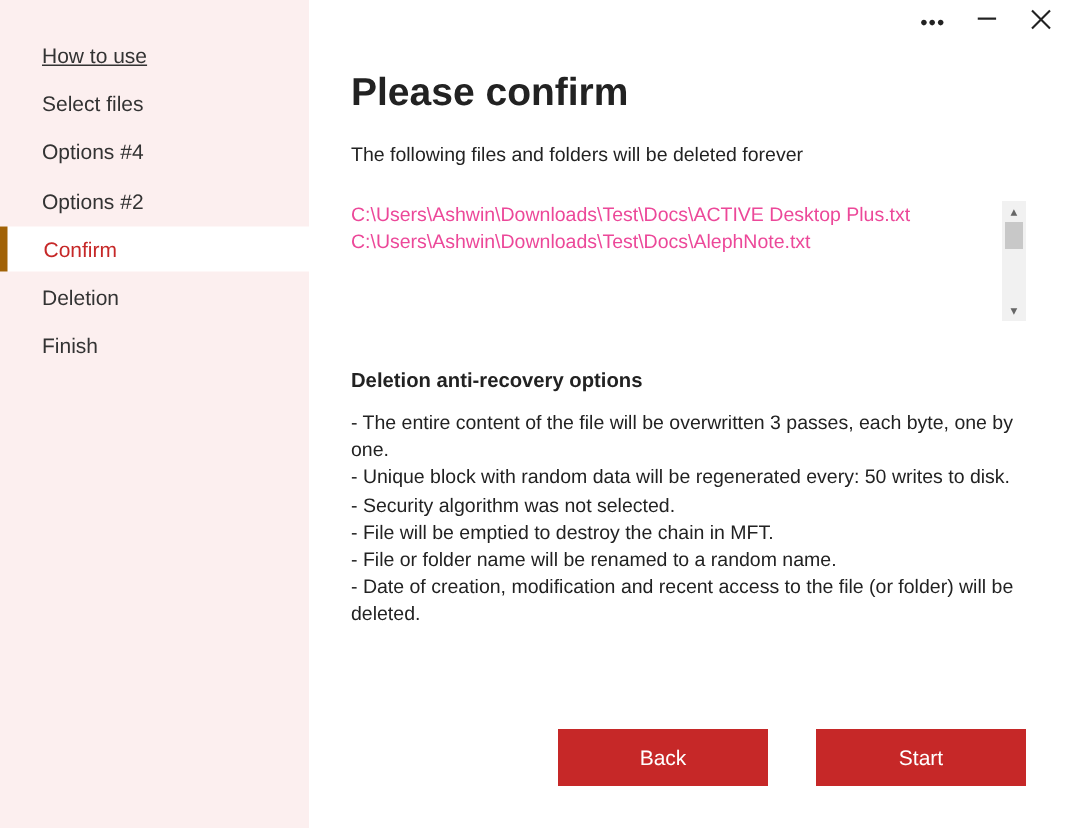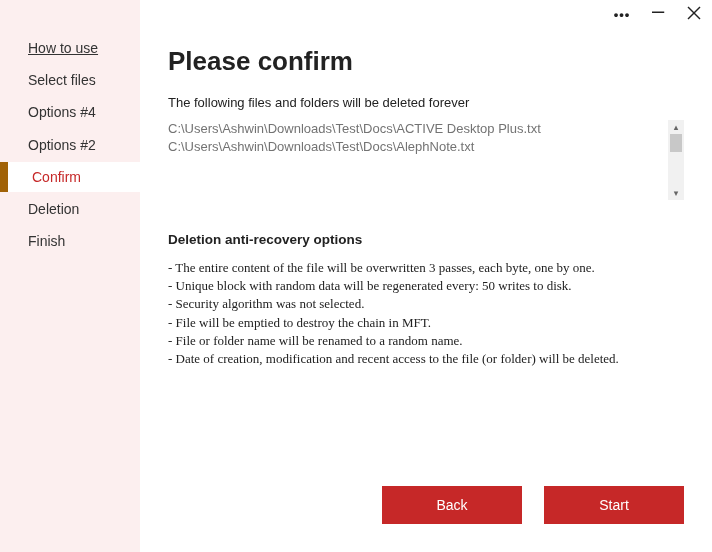--- a/index.html
+++ b/index.html
@@ -8,38 +8,38 @@
     width: 712px;
     height: 552px;
     font-family: "Segoe UI", Tahoma, sans-serif;
     font-size: 13px;
     color: #222;
     background: #fff;
     display: flex;
     overflow: hidden;
   }
   .sidebar {
-    width: 140px;
+    width: 206px;
     height: 100%;
     background: #fcefef;
-    padding-top: 33px;
+    padding-top: 22px;
   }
   .side-item {
     padding: 6px 0 6px 28px;
     font-size: 14px;
     color: #333;
     cursor: pointer;
     line-height: 1.3;
     margin-bottom: 2px;
   }
   .side-item.underline { text-decoration: underline; }
   .side-item.active {
     background: #fff;
     color: #c62828;
-    border-left: 8px solid #a16207;
+    border-left: 5px solid #a16207;
     padding-left: 24px;
   }
   .main {
     flex: 1;
     position: relative;
     padding: 10px 28px 20px 28px;
     display: flex;
     flex-direction: column;
   }
   .titlebar {
@@ -55,33 +55,33 @@
   .t-min { font-size: 22px; line-height: 8px; position: relative; top:-4px;}
   .t-close svg { width: 14px; height: 14px; }
   h1 {
     font-size: 26px;
     font-weight: 700;
     margin: 36px 0 18px 0;
     color: #222;
   }
   .subhead {
     font-size: 13px;
-    margin-bottom: 10px;
+    margin-bottom: 24px;
   }
   .file-box {
     border: none;
     height: 80px;
     display: flex;
   }
   .file-list {
     flex: 1;
     font-size: 13px;
     line-height: 1.35;
     overflow: hidden;
-    color: #737373;
+    color: #ec4899;
   }
   .scrollbar {
     width: 16px;
     background: #f1f1f1;
     display: flex;
     flex-direction: column;
     justify-content: space-between;
     align-items: center;
   }
   .scrollbar .arrow { font-size: 9px; color:#666; padding:2px 0; cursor:pointer;}
@@ -90,27 +90,26 @@
   .scroll-track .thumb { position:absolute; top:0; left:2px; }
   .section-title {
     font-weight: bold;
     font-size: 13.5px;
     margin-top: 32px;
     margin-bottom: 12px;
   }
   .options-list {
     font-size: 13px;
     line-height: 1.4;
-    font-family: Liberation Serif, serif;
   }
   .footer {
     margin-top: auto;
     display: flex;
     justify-content: flex-end;
-    gap: 22px;
+    gap: 32px;
     padding-bottom: 8px;
   }
   .btn {
     width: 140px;
     height: 38px;
     background: #c62828;
     color: #fff;
     display: flex;
     align-items: center;
     justify-content: center;

